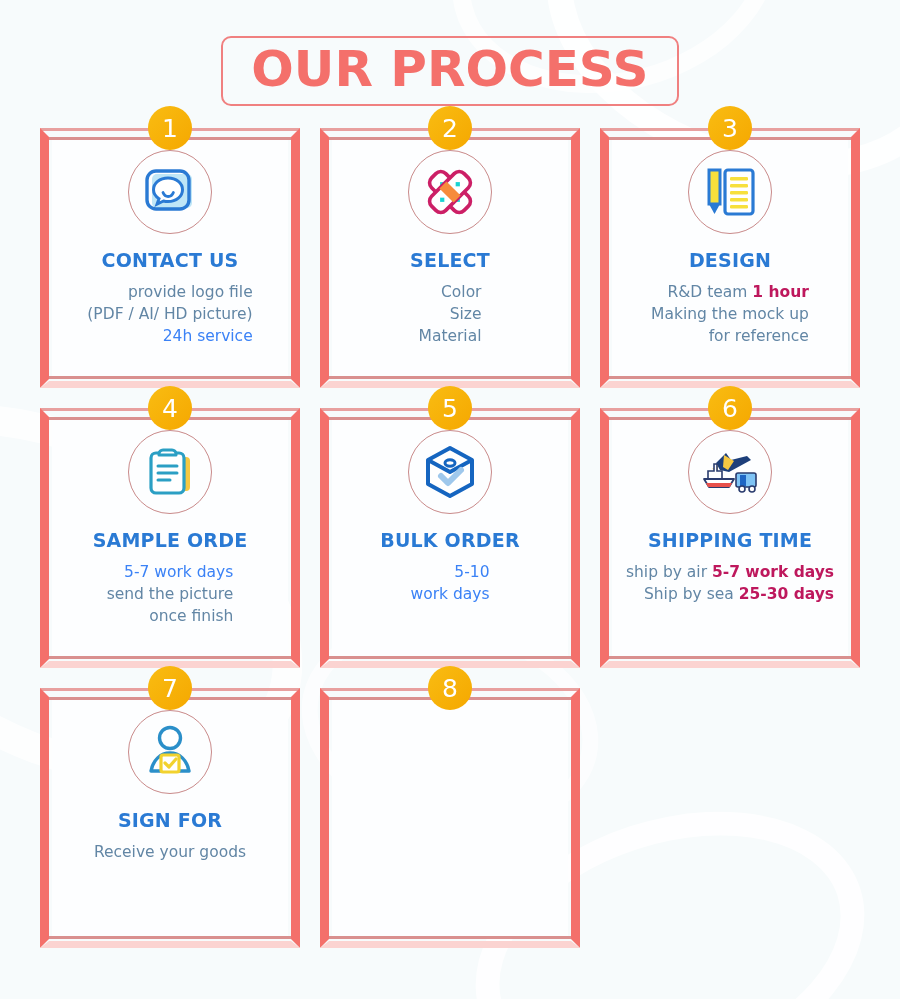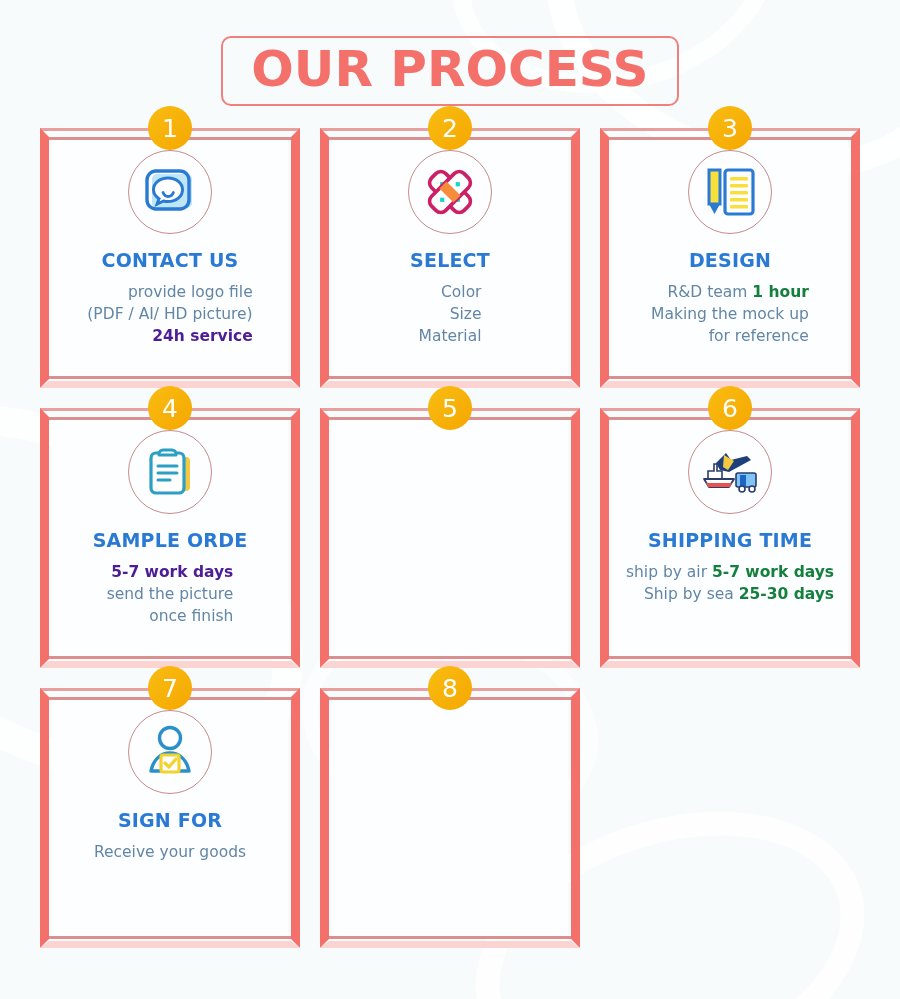--- a/index.html
+++ b/index.html
@@ -148,24 +148,24 @@
   .lines {
     margin-top: 10px;
     text-align: right;
     font-size: 15.5px;
     color: #6286a5;
     line-height: 1.42;
     font-family: "DejaVu Sans", sans-serif;
   }
   .lines .line { white-space: nowrap; }
   .hl {
-    color: #15803d;
+    color: #be185d;
     font-weight: bold;
   }
-  .line.all-hl { color: #4c1d95; font-weight: bold; }
+  .line.all-hl { color: #3b82f6; font-weight: normal; }
 </style>
 </head>
 <body>
 
 <div class="wm wm1"></div>
 <div class="wm wm2"></div>
 <div class="wm wm3"></div>
 <div class="wm wm4"></div>
 <div class="wm wm5"></div>
 
@@ -310,20 +310,35 @@
       <div class="badge">5</div>
       <div class="frame">
         <div class="card-face"></div>
         <div class="edge-top-cap"></div>
         <div class="edge-left"></div>
         <div class="edge-right"></div>
         <div class="edge-top"></div>
         <div class="edge-bottom"></div>
         <div class="edge-bottom-cap"></div>
       </div>
+      <div class="content">
+        <div class="icon-ring">
+    <svg width="62" height="62" viewBox="0 0 62 62">
+      <path d="M31 7l22 12v24L31 55 9 43V19z" fill="#ffffff" stroke="#1565c0" stroke-width="4" stroke-linejoin="round"></path>
+      <path d="M9 19l22 12 22-12" fill="none" stroke="#1565c0" stroke-width="4" stroke-linejoin="round"></path>
+      <ellipse cx="31" cy="22" rx="5" ry="3.2" fill="#ffffff" stroke="#1565c0" stroke-width="3"></ellipse>
+      <path d="M22 35l7 7 13-13" fill="none" stroke="#9fc8ec" stroke-width="6" stroke-linecap="round" stroke-linejoin="round"></path>
+    </svg>
+        </div>
+        <div class="card-title">BULK ORDER</div>
+        <div class="lines">
+          <div class="line all-hl">5-10</div>
+          <div class="line all-hl">work days</div>
+        </div>
+      </div>
     </div>
     <div class="card">
       <div class="badge">6</div>
       <div class="frame">
         <div class="card-face"></div>
         <div class="edge-top-cap"></div>
         <div class="edge-left"></div>
         <div class="edge-right"></div>
         <div class="edge-top"></div>
         <div class="edge-bottom"></div>

